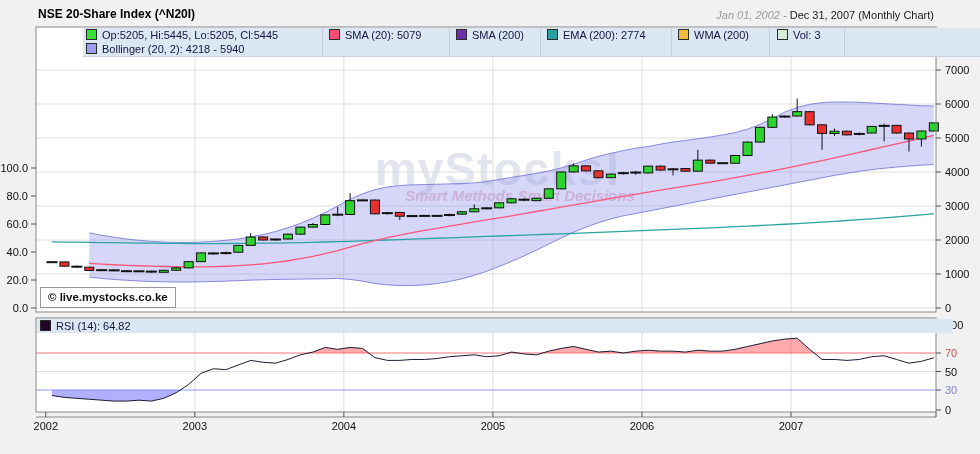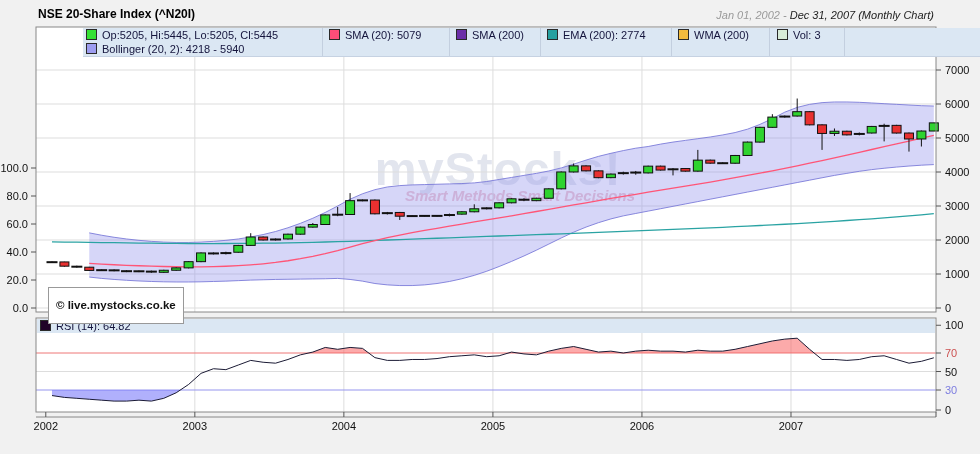--- a/index.html
+++ b/index.html
@@ -3,32 +3,32 @@
 <meta charset="utf-8">
 <style>
   html,body{margin:0;padding:0;background:#f1f1f1;}
   #stage{position:relative;width:980px;height:454px;background:#f1f1f1;overflow:hidden;
          font-family:"Liberation Sans","DejaVu Sans",sans-serif;}
   svg{font-family:"Liberation Sans","DejaVu Sans",sans-serif;}
   #chart-svg{position:absolute;left:0;top:0;}
   .title{position:absolute;left:38px;top:7px;font-size:12px;font-weight:bold;color:#000;}
   .daterange{position:absolute;right:46px;top:9px;font-size:11px;white-space:nowrap;}
   .daterange .muted{color:#9a9a9a;font-style:italic;}
-  .daterange .strong{color:#1c1c1c;font-style:italic;}
+  .daterange .strong{color:#1c1c1c;}
   .legend-strip{position:absolute;left:37px;top:28px;width:898px;height:28px;
                 background:#dbe7f3;border-bottom:1px solid #c6d2e2;font-size:11px;color:#14143c;margin-left:46px;}
   .rsi-strip{position:absolute;left:37px;top:319px;width:898px;height:14px;
-             background:#dbe7f3;font-size:11px;color:#14143c;}
+             background:#dbe7f3;font-size:11px;color:#14143c;padding-left:18px;}
   .litem{position:absolute;white-space:nowrap;height:14px;line-height:14px;}
   .swatch{display:inline-block;width:9px;height:9px;border:1px solid #2a2a2a;
           margin-right:5px;vertical-align:-1px;}
   .ldiv{position:absolute;top:0;width:1px;height:28px;background:#c3cfdf;}
   .copyright{position:absolute;left:40px;top:287px;height:17px;line-height:17px;
-             background:#ffffff;border:1px solid #999;padding:9px 7px;
-             font-size:11.5px;font-weight:bold;color:#111;white-space:nowrap;margin-left:8px;}
+             background:#ffffff;border:1px solid #999;padding:1px 7px;
+             font-size:11.5px;font-weight:bold;color:#111;white-space:nowrap;}
 </style>
 </head>
 <body>
 
 <div id="stage">
   <svg id="chart-svg" width="980" height="454">
       <rect x="36" y="27" width="900" height="285" fill="#ffffff"></rect>
       <text x="498" y="185" text-anchor="middle" font-size="47" font-weight="bold" letter-spacing="1" fill="#e2e5ee">myStocks!</text>
       <text x="520" y="201" text-anchor="middle" font-size="15" font-weight="bold" font-style="italic" fill="#efc3cd">Smart Methods Smart Decisions</text>
       <g>

